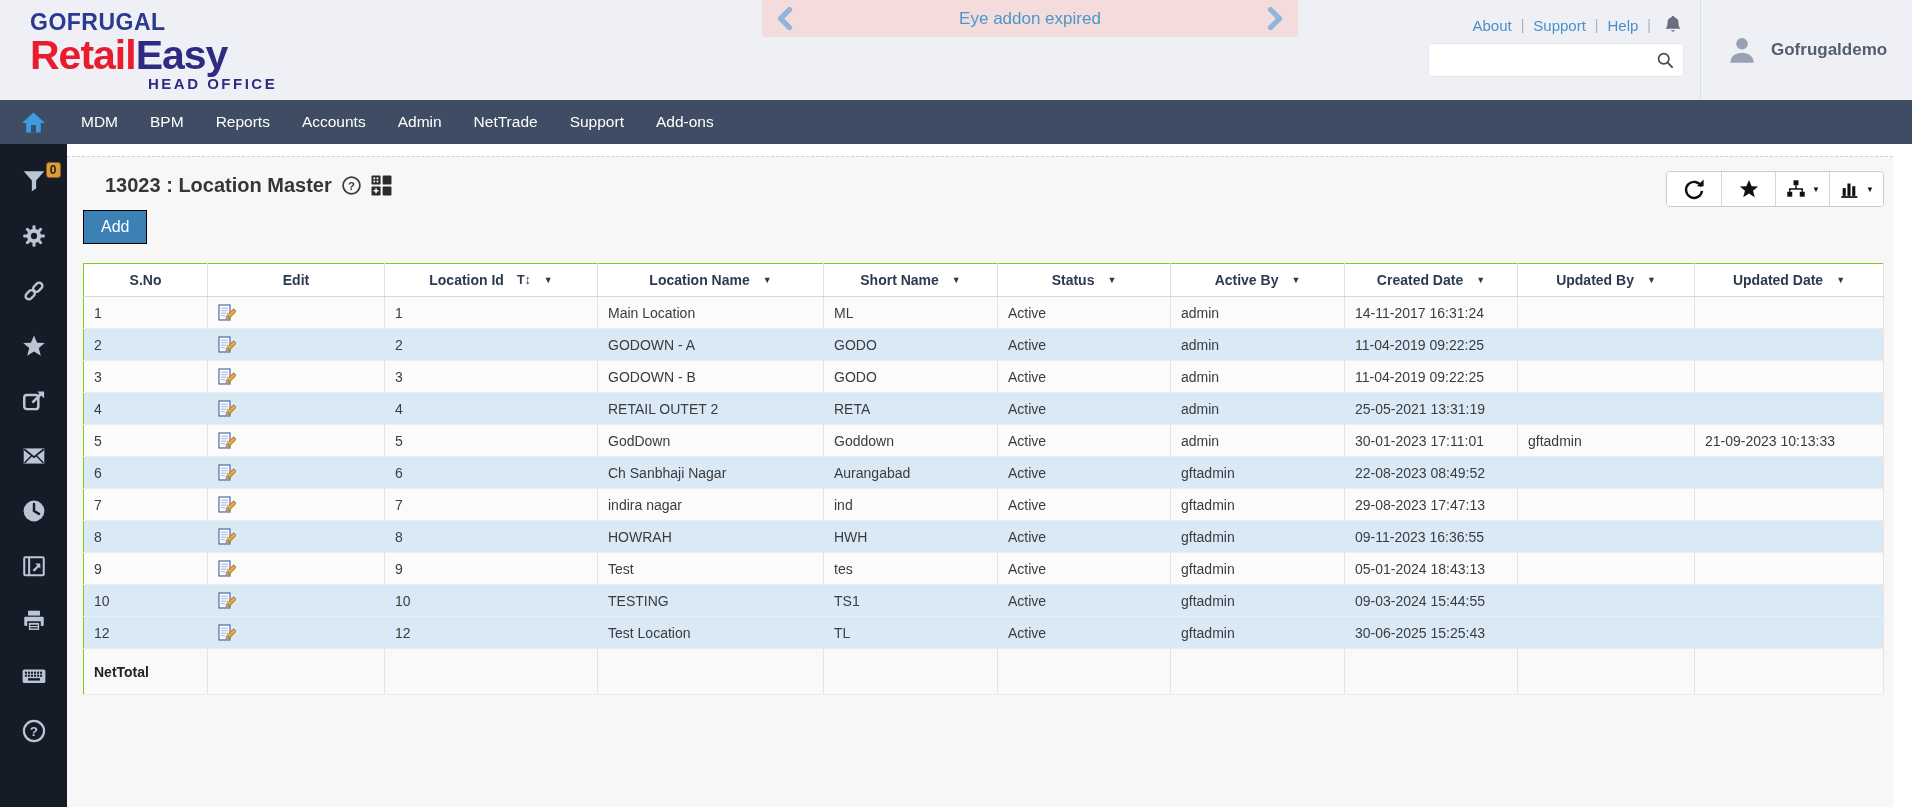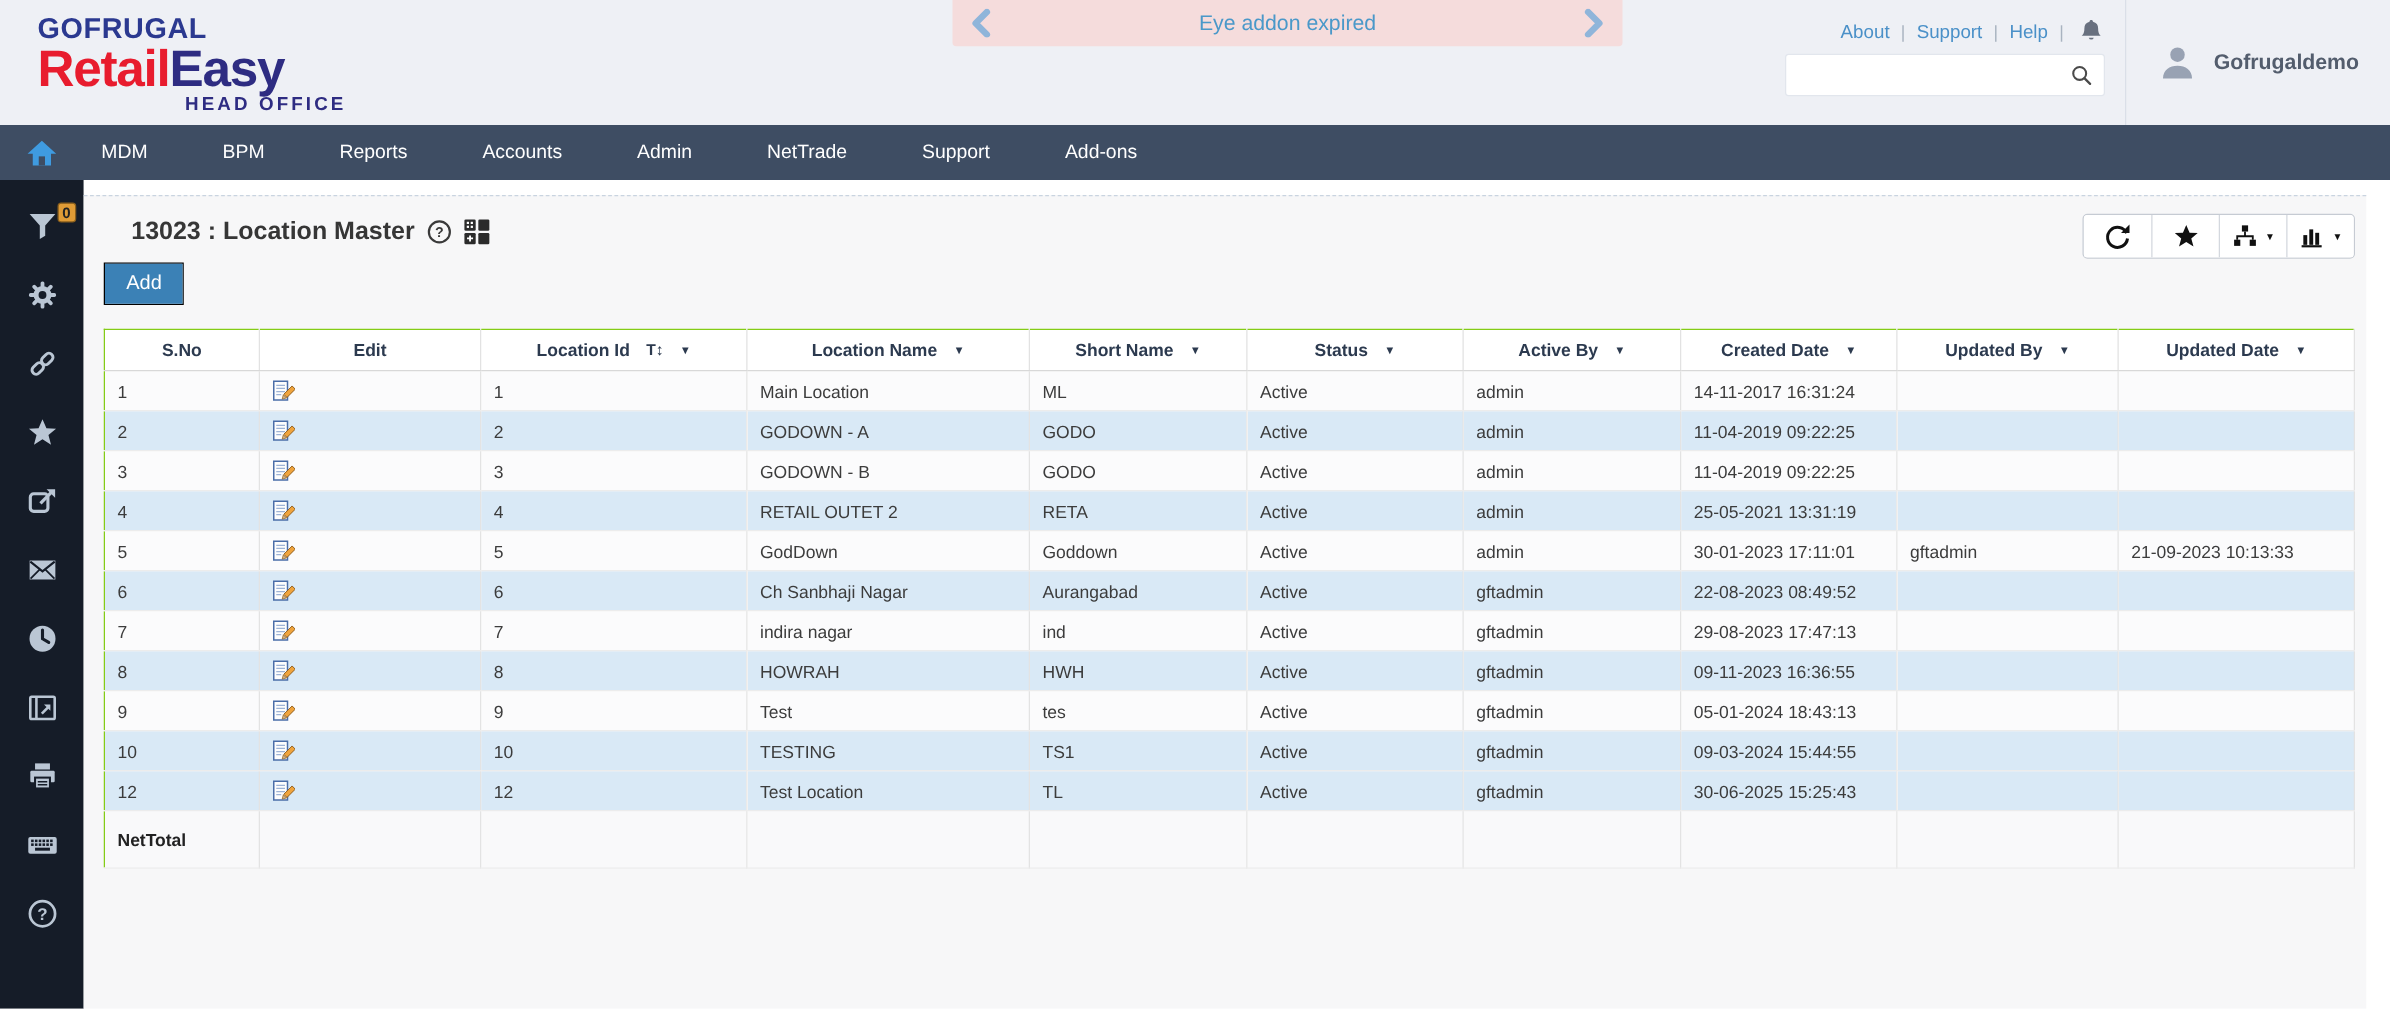--- a/index.html
+++ b/index.html
@@ -28,21 +28,21 @@
   .search-input { flex:1; border:none; outline:none; height:100%; padding:0 9px; font-size:14px; background:transparent; font-family:inherit; }
   .search-icon { margin-right:8px; width:20px; height:20px; cursor:pointer; }
 
   .user-area { position:absolute; right:0; top:0; width:212px; height:100px; border-left:1px solid #dadfe8;
                display:flex; align-items:center; gap:12px; padding-left:24px; cursor:pointer; }
   .user-name { font-size:17px; font-weight:700; color:#535d6d; }
 
   
   .nav { height:44px; background:#3e4d63; display:flex; align-items:center; }
   .nav-home { width:67px; height:44px; display:flex; align-items:center; justify-content:center; cursor:pointer; }
-  .nav-items { display:flex; gap:60px; margin-left:14px; }
+  .nav-items { display:flex; gap:32px; margin-left:14px; }
   .nav-item { color:#fff; font-size:15.5px; cursor:pointer; }
 
   
   .main { display:flex; height:663px; background:#fff; }
   .sidebar { width:67px; background:#151c28; display:flex; flex-direction:column; align-items:center;
              padding-top:24px; gap:29px; flex-shrink:0; }
   .side-icon { width:26px; height:26px; color:#bac6d4; position:relative; cursor:pointer; }
   .side-icon svg { width:26px; height:26px; }
   .badge { position:absolute; top:-6px; right:-14px; background:#df9b36; border:1px solid #8a5f1d; color:#222;
            font-size:12px; font-weight:700; line-height:14px; padding:0 3px; border-radius:3px; }

